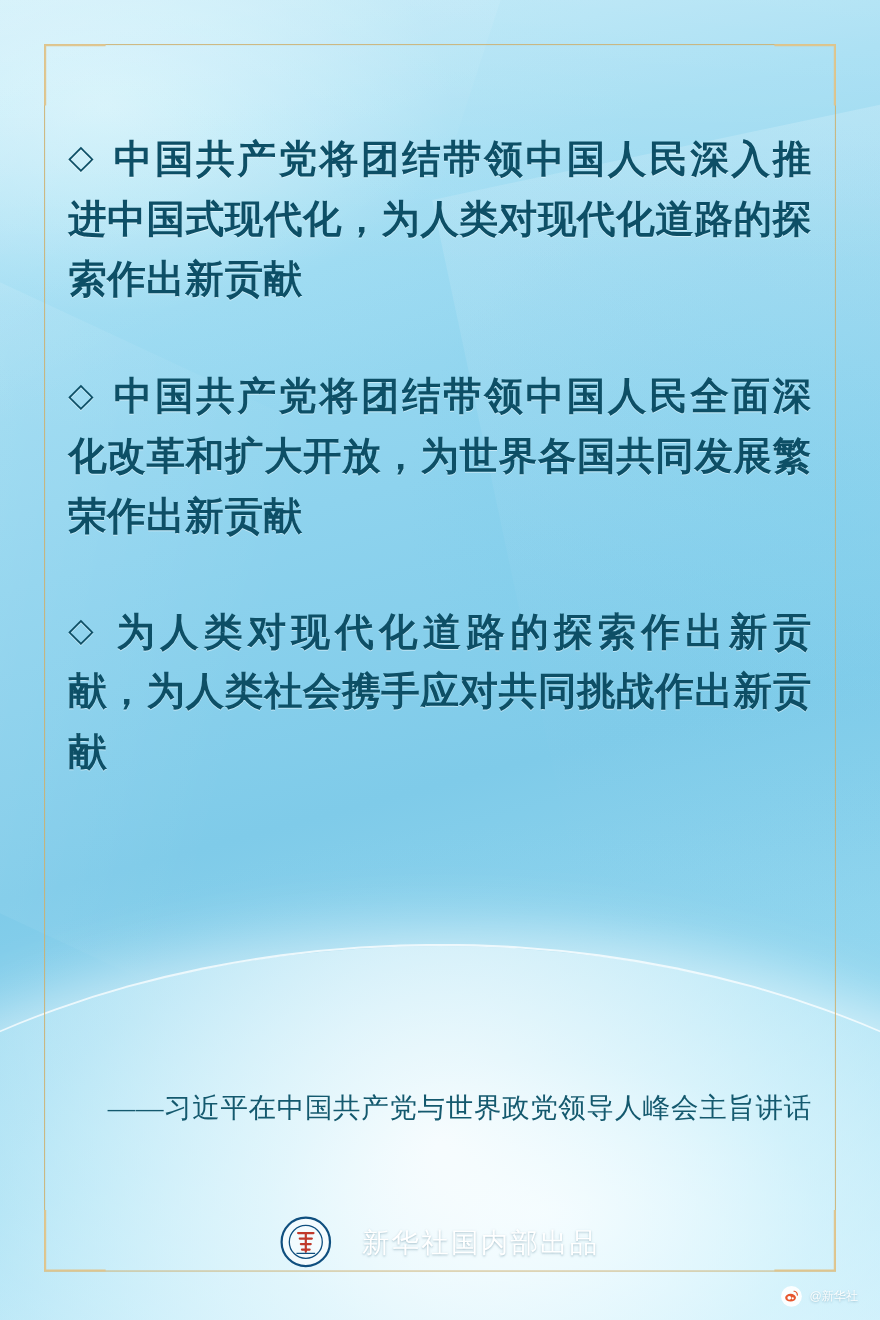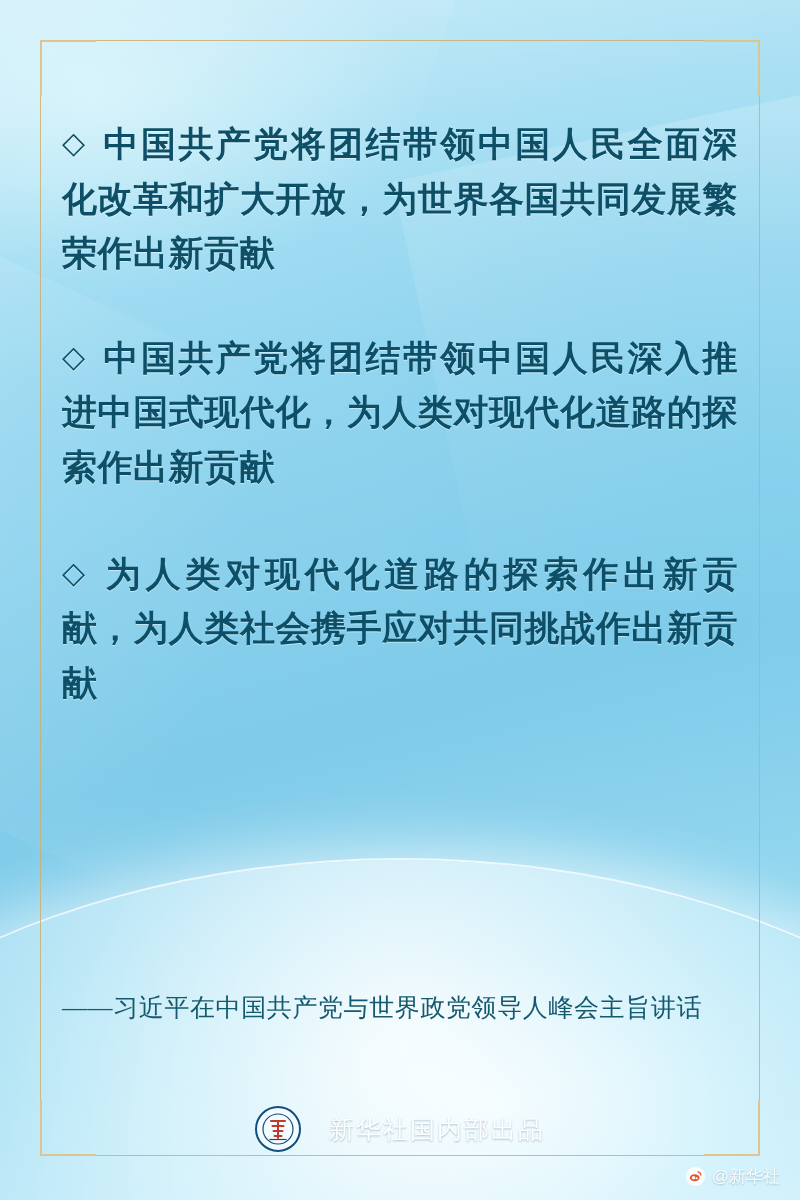--- a/index.html
+++ b/index.html
@@ -118,21 +118,21 @@
   .para.p1 { margin-bottom: 52px; }
   .para.p2 { margin-bottom: 50px; }
   .para.p3 { margin-bottom: 48px; padding-left: 6px; }
   .para.p4 { margin-bottom: 0; }
 
   .attribution {
     position: absolute;
     left: 62px;
     right: 62px;
     bottom: 172px;
-    text-align: left;
+    text-align: right;
     color: #14596e;
     font-size: 25px;
     line-height: 1.62;
     font-weight: 400;
     letter-spacing: 0.6px;
   }
 
   .credit {
     position: absolute;
     left: 0; right: 0;
@@ -164,21 +164,21 @@
   }
 
   .watermark {
     position: absolute;
     right: 20px;
     bottom: 12px;
     display: flex;
     align-items: center;
     gap: 7px;
     color: rgba(255,255,255,0.92);
-    font-size: 17px;
+    font-size: 11px;
     font-family: "Liberation Sans", sans-serif;
     text-shadow: 0 1px 2px rgba(20,80,105,0.3);
   }
   .wb-icon {
     width: 19px; height: 19px;
     border-radius: 50%;
     background: rgba(255,255,255,0.9);
     display: flex; align-items: center; justify-content: center;
   }
   .wb-icon svg { display: block; }
@@ -197,26 +197,26 @@
 
   <div class="frame">
     <span class="frame-corner tl"></span>
     <span class="frame-corner tr"></span>
     <span class="frame-corner bl"></span>
     <span class="frame-corner br"></span>
   </div>
 
   <div class="content">
 
+    <p class="para p1">
+      <span class="lead">◇</span><span>中国共产党将团结带领中国人民深入推进中国式现代化，为人类对现代化道路的探索作出新贡献</span>
+    </p>
+
     <p class="para p2">
       <span class="lead">◇</span><span>中国共产党将团结带领中国人民全面深化改革和扩大开放，为世界各国共同发展繁荣作出新贡献</span>
-    </p>
-
-    <p class="para p1">
-      <span class="lead">◇</span><span>中国共产党将团结带领中国人民深入推进中国式现代化，为人类对现代化道路的探索作出新贡献</span>
     </p>
 
 
     <p class="para p4">
       <span class="lead">◇</span><span>为人类对现代化道路的探索作出新贡献，为人类社会携手应对共同挑战作出新贡献</span>
     </p>
 
   </div>
 
   <div class="attribution">——习近平在中国共产党与世界政党领导人峰会主旨讲话</div>

